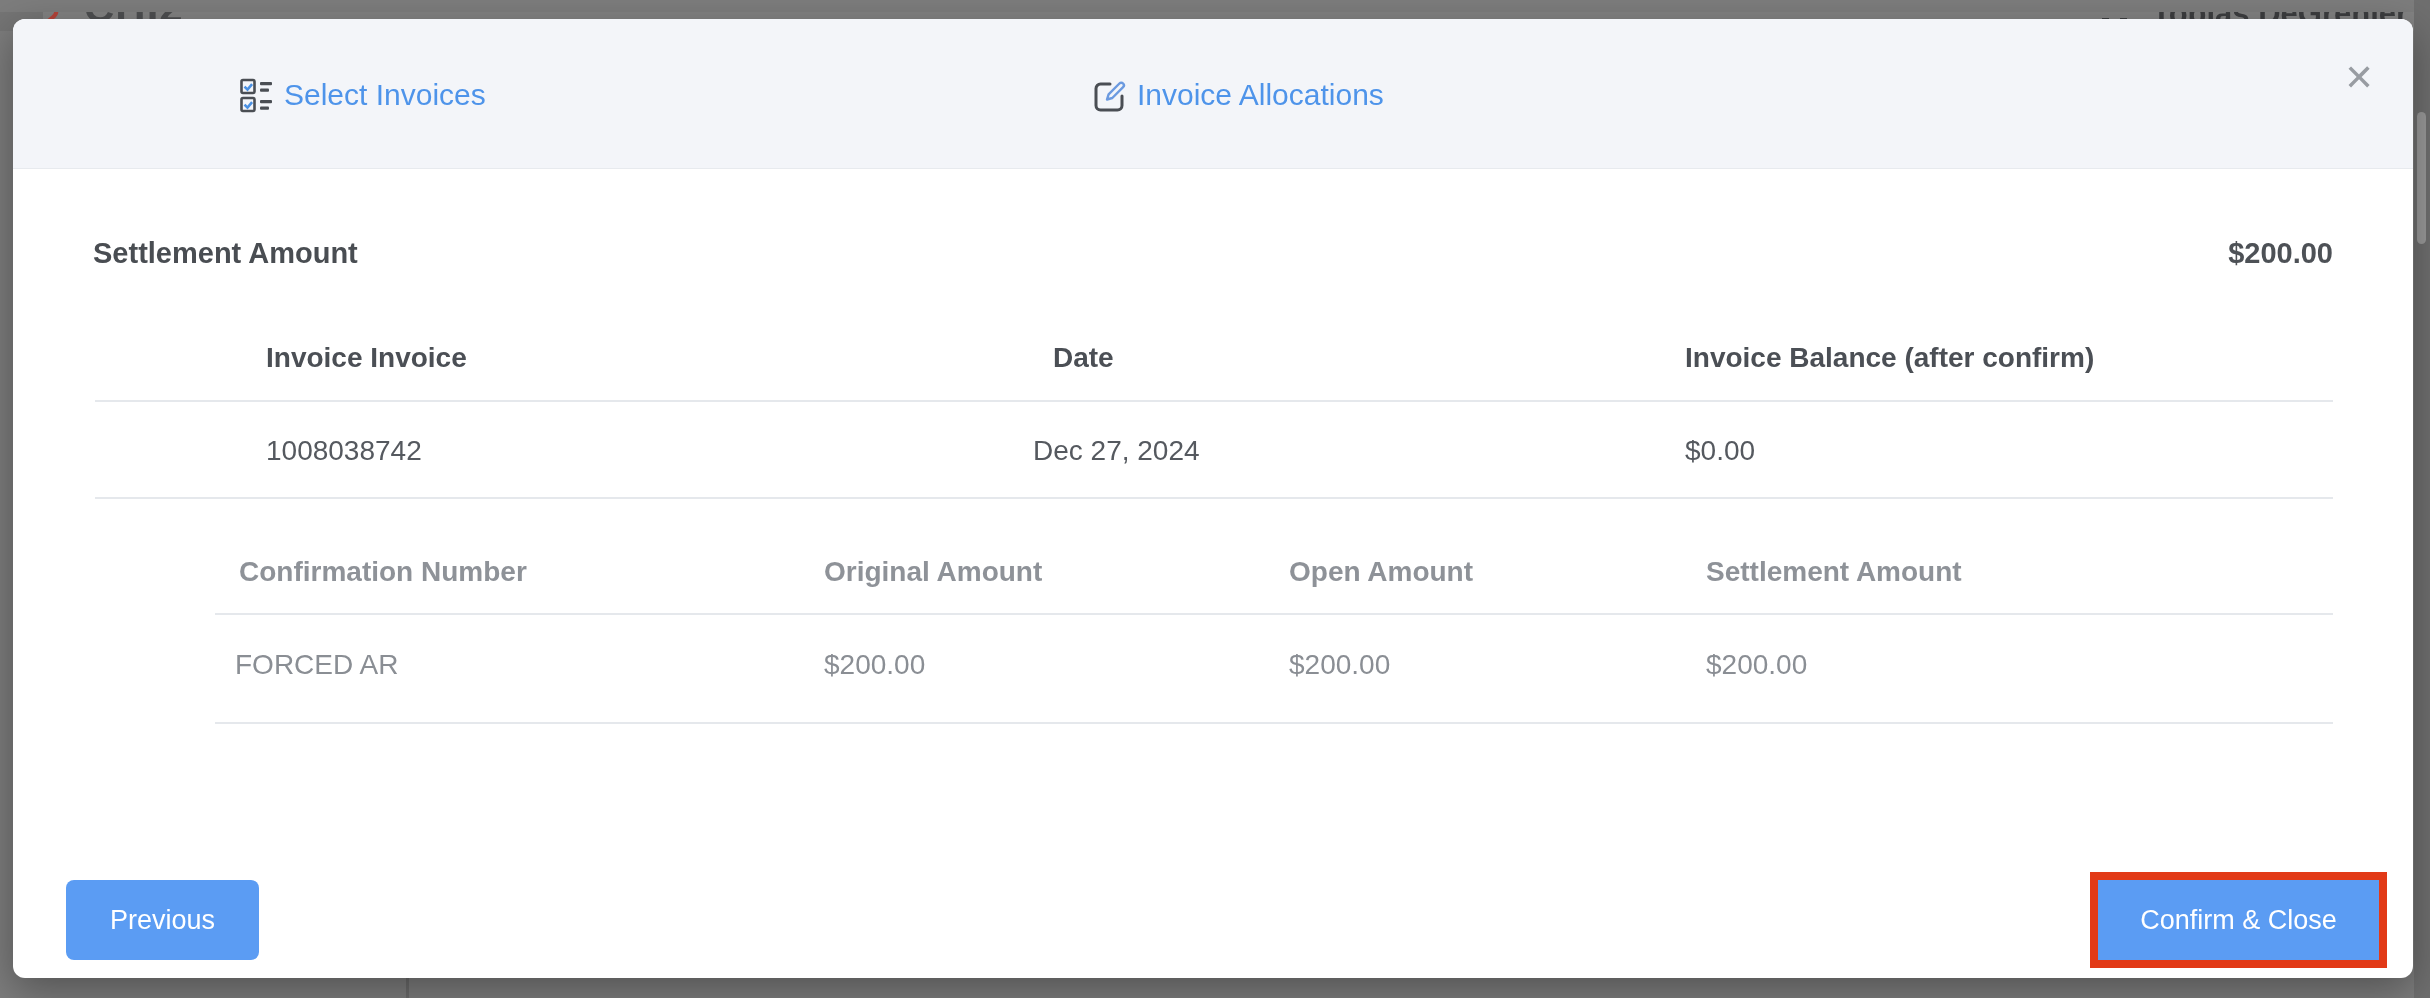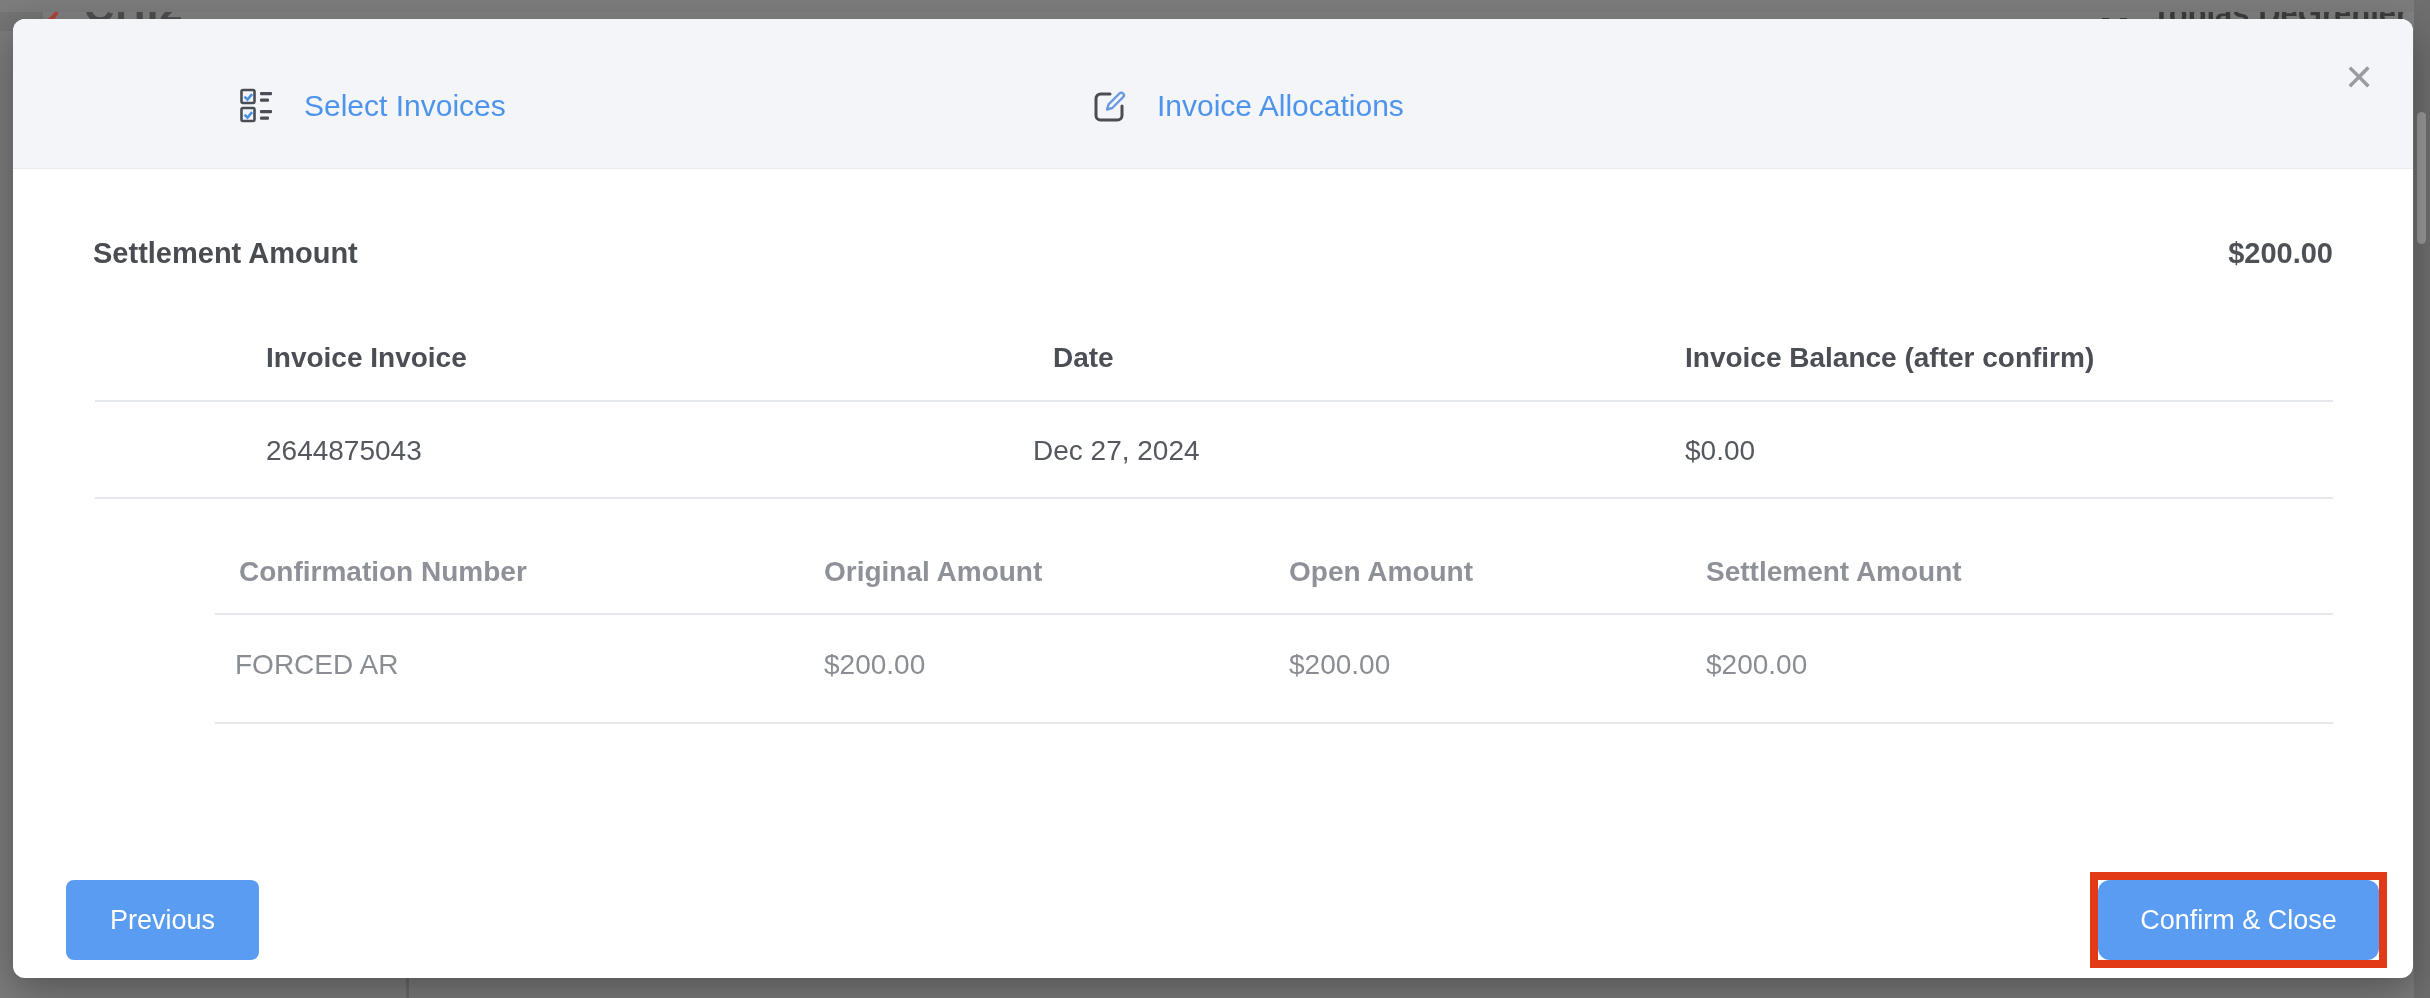--- a/index.html
+++ b/index.html
@@ -16,41 +16,41 @@
   .bg-logo{left:42px;top:-8px;}
   .bg-divider{left:406px;top:978px;width:3px;height:20px;background:#6b6b6b;}
   .bg-rightstrip{left:2414px;top:0;width:16px;height:998px;background:#6f6f6f;}
   .bg-scrollthumb{left:2417px;top:112px;width:9px;height:132px;background:#999;border-radius:5px;}
 
   
   .modal{left:13px;top:19px;width:2400px;height:959px;background:#fff;border-radius:12px;
          box-shadow:0 12px 42px rgba(0,0,0,.35);}
   .strip{left:0;top:0;width:2400px;height:149px;background:#f3f5f9;
          border-bottom:1px solid #e7eaee;border-radius:12px 12px 0 0;}
-  .step{display:flex;align-items:center;gap:30px;height:56px;top:59px;cursor:pointer;}
+  .step{display:flex;gap:10px;height:56px;top:59px;cursor:pointer;}
   .step-label{font-size:30px;color:#4e94ea;white-space:nowrap;}
   .step.active .step-label{color:#3c4045;font-weight:700;}
   .close-btn{left:2323px;top:36px;width:46px;height:46px;display:flex;align-items:center;
              justify-content:center;font-size:36px;color:#989ca2;cursor:pointer;line-height:1;}
 
   .txt{white-space:nowrap;line-height:38px;}
   .summary-label{font-size:29px;font-weight:700;color:#494d52;}
   .summary-value{font-size:29px;font-weight:600;color:#4d5156;text-align:right;}
   .th1{font-size:28px;font-weight:700;color:#4b4f55;}
   .td1{font-size:28px;color:#55595f;}
   .th2{font-size:28px;font-weight:600;color:#8e9298;}
   .td2{font-size:28px;color:#8a8e94;}
   .hline{height:2px;background:#e5e8ec;}
 
   .btn{display:flex;align-items:center;justify-content:center;background:#5b9cf3;color:#fff;
        font-size:27px;border:none;border-radius:8px;cursor:pointer;
        font-family:"Liberation Sans",sans-serif;}
   .btn-previous{left:53px;top:861px;width:193px;height:80px;}
   .confirm-wrap{left:2077px;top:853px;width:281px;height:80px;border:8px solid #e23a17;}
-  .btn-confirm{width:100%;height:100%;border-radius:12px;}
+  .btn-confirm{width:100%;height:100%;border-radius:0;}
 </style>
 </head>
 <body>
 
 <div class="stage">
 
   <div class="abs bg-topbar">
     <div class="abs bg-topbar-left"></div>
     <svg class="abs bg-logo" width="20" height="26" viewBox="0 0 20 26">
       <path d="M3 2 C 14 0, 18 8, 10 14 C 5 17, 3 22, 6 26" fill="none" stroke="#b5443a" stroke-width="4"></path>
@@ -99,21 +99,21 @@
     <div class="abs txt summary-label" style="left:80px;top:215px;">Settlement Amount</div>
     <div class="abs txt summary-value" style="right:80px;top:215px;">$200.00</div>
 
     <div>
       <div class="abs txt th1" style="left:253px;top:320px;">Invoice Invoice</div>
       <div class="abs txt th1" style="left:1024px;top:320px;margin-left:16px;">Date</div>
       <div class="abs txt th1" style="left:1672px;top:320px;">Invoice Balance (after confirm)</div>
       <div class="abs hline" style="left:82px;top:381px;width:2238px;"></div>
 
       <div>
-        <div class="abs txt td1" style="left:253px;top:413px;">2644875043</div>
+        <div class="abs txt td1" style="left:253px;top:413px;">1008038742</div>
         <div class="abs txt td1" style="left:1020px;top:413px;">Dec 27, 2024</div>
         <div class="abs txt td1" style="left:1672px;top:413px;">$0.00</div>
       </div>
       <div class="abs hline" style="left:82px;top:478px;width:2238px;"></div>
     </div>
 
     <div>
       <div class="abs txt th2" style="left:226px;top:534px;">Confirmation Number</div>
       <div class="abs txt th2" style="left:811px;top:534px;">Original Amount</div>
       <div class="abs txt th2" style="left:1276px;top:534px;">Open Amount</div>

